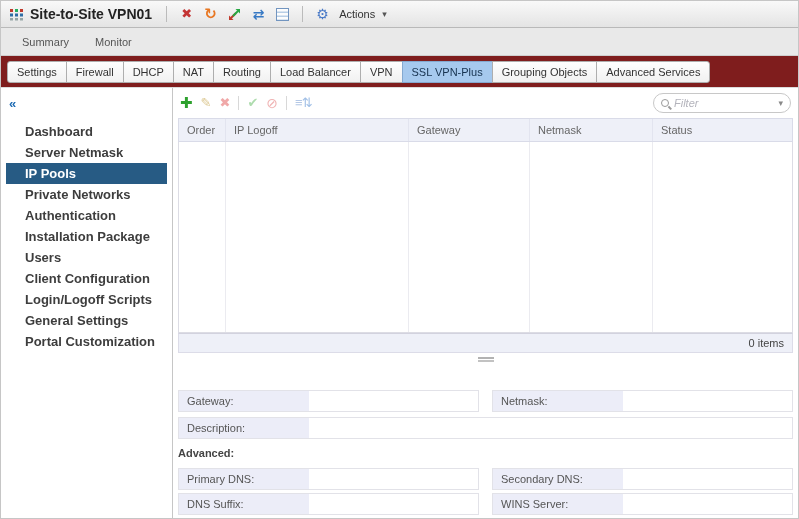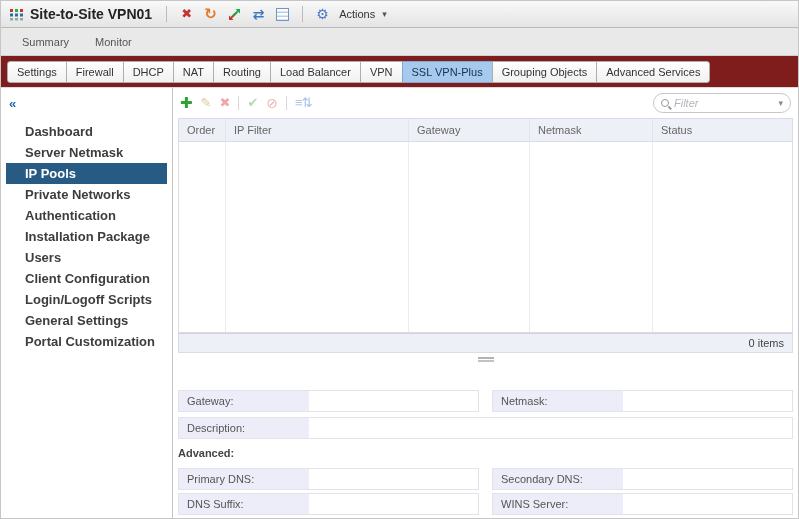--- a/index.html
+++ b/index.html
@@ -258,21 +258,21 @@
         <span class="gt-icon gt-move"><span>≡</span><span class="arr">⇅</span></span>
         <div class="filterbox">
           <span class="mag"></span>
           <input class="filter-input" placeholder="Filter" style="">
           <span class="filter-caret">▾</span>
         </div>
       </div>
 
       <div class="grid-header">
         <div class="hcol w-order vline">Order</div>
-        <div class="hcol w-iprange vline">IP Filter</div>
+        <div class="hcol w-iprange vline">IP Logoff</div>
         <div class="hcol w-gateway vline">Gateway</div>
         <div class="hcol w-netmask vline">Netmask</div>
         <div class="hcol w-status">Status</div>
       </div>
       <div class="grid-body">
         <div class="bcol w-order vline"></div>
         <div class="bcol w-iprange vline"></div>
         <div class="bcol w-gateway vline"></div>
         <div class="bcol w-netmask vline"></div>
         <div class="bcol w-status"></div>

